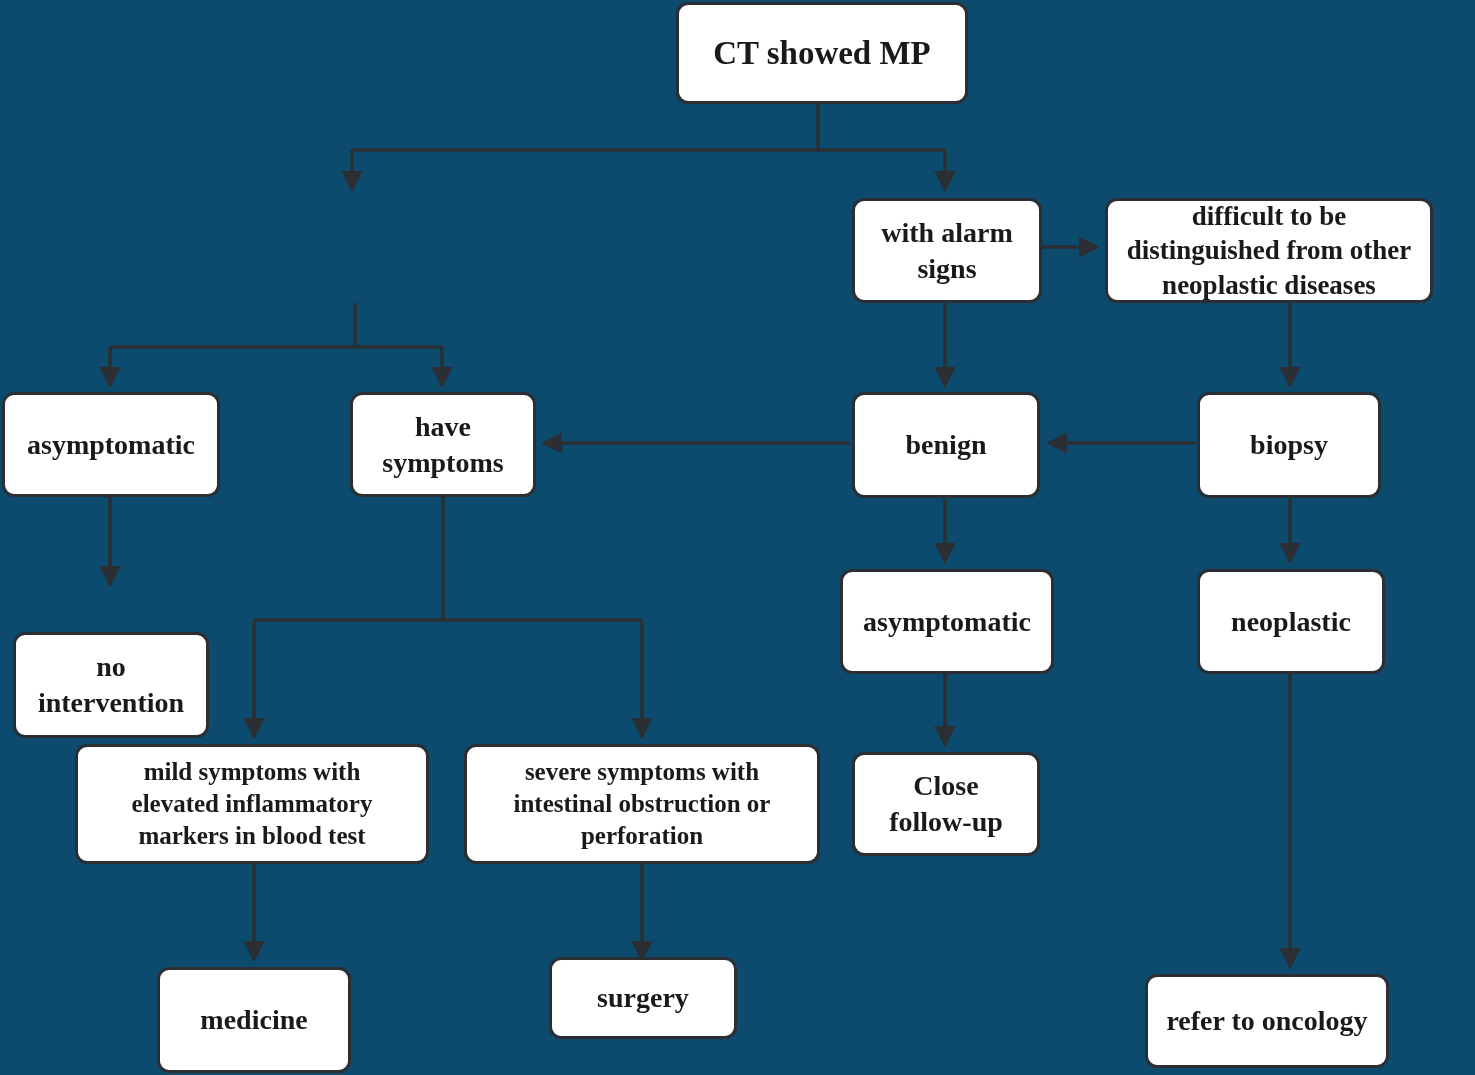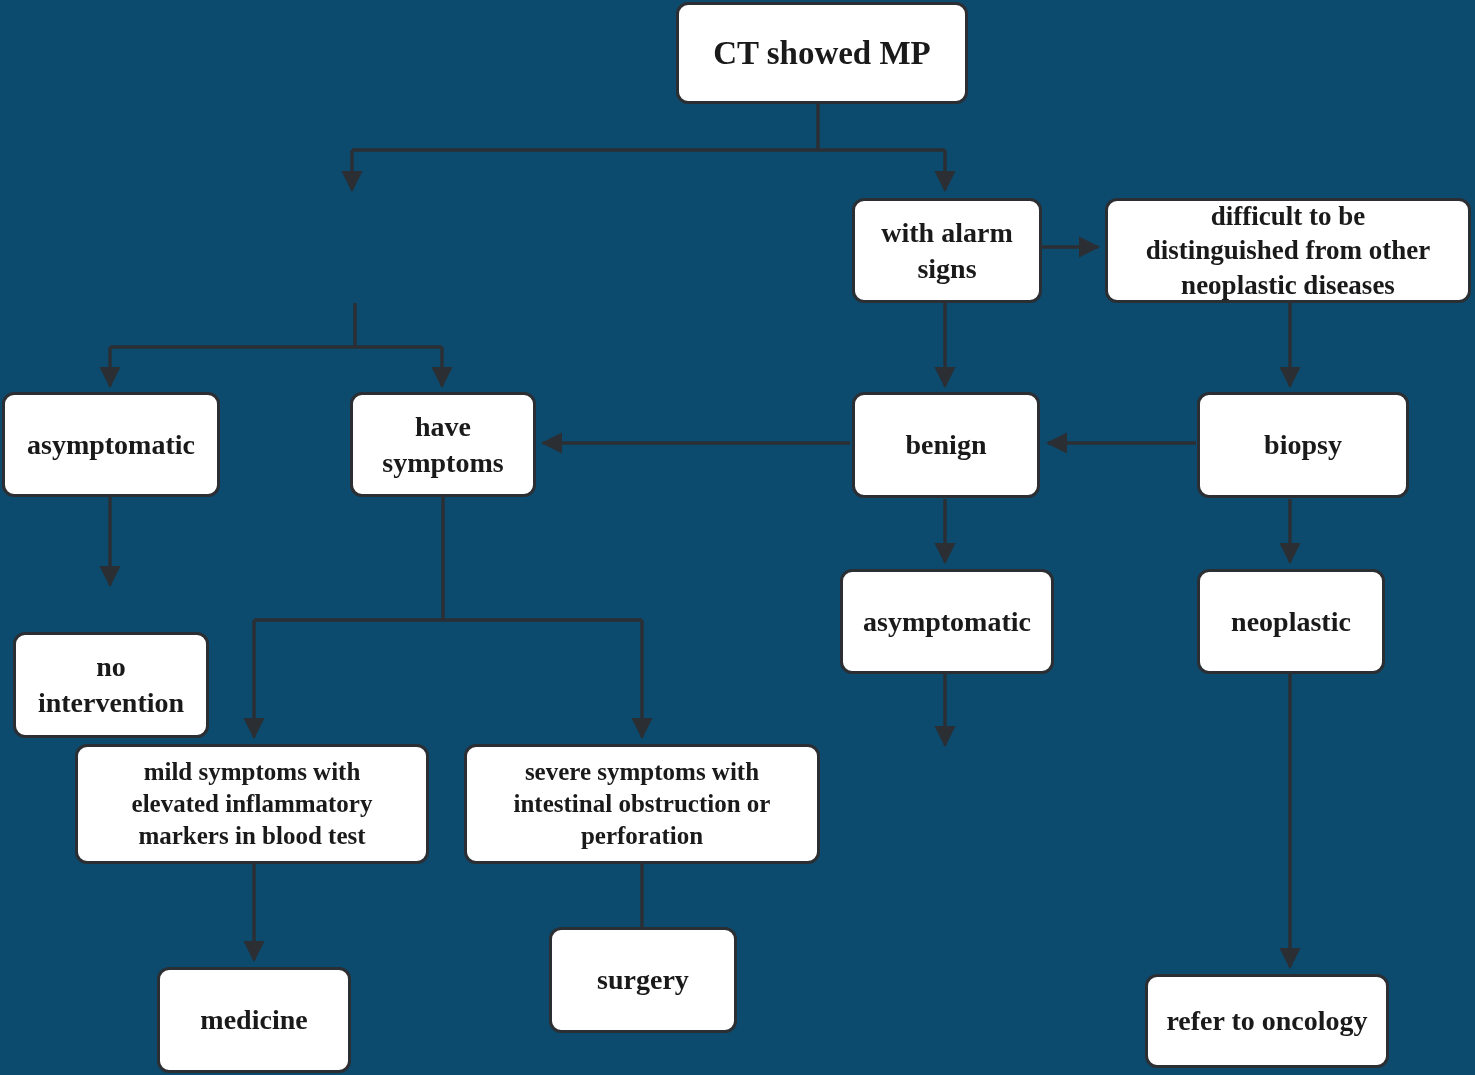--- a/index.html
+++ b/index.html
@@ -105,37 +105,37 @@
 
   <div class="node fs-root" style="left:676px; top:2px; width:292px; height:102px;">
     <span>CT showed MP</span>
   </div>
 
 
   <div class="node fs-big" style="left:852px; top:198px; width:190px; height:105px;">
     <span>with alarm<br>signs</span>
   </div>
 
-  <div class="node fs-mid" style="left:1105px; top:198px; width:366px; height:105px;">
+  <div class="node fs-mid" style="left:1105px; top:198px; width:328px; height:105px;">
     <span>difficult to be<br>distinguished from other<br>neoplastic diseases</span>
   </div>
 
   <div class="node fs-big" style="left:2px; top:392px; width:218px; height:105px;">
     <span>asymptomatic</span>
   </div>
 
   <div class="node fs-big" style="left:350px; top:392px; width:186px; height:105px;">
     <span>have<br>symptoms</span>
   </div>
 
   <div class="node fs-big" style="left:852px; top:392px; width:188px; height:106px;">
     <span>benign</span>
   </div>
 
-  <div class="node fs-big" style="left:1197px; top:392px; width:212px; height:106px;">
+  <div class="node fs-big" style="left:1197px; top:392px; width:184px; height:106px;">
     <span>biopsy</span>
   </div>
 
   <div class="node fs-big" style="left:13px; top:592px; width:196px; height:106px;margin-top:40px;">
     <span>no<br>intervention</span>
   </div>
 
   <div class="node fs-big" style="left:840px; top:569px; width:214px; height:105px;">
     <span>asymptomatic</span>
   </div>
@@ -145,26 +145,29 @@
   </div>
 
   <div class="node fs-sm" style="left:75px; top:744px; width:354px; height:120px;">
     <span>mild symptoms with<br>elevated inflammatory<br>markers in blood test</span>
   </div>
 
   <div class="node fs-sm" style="left:464px; top:744px; width:356px; height:120px;">
     <span>severe symptoms with<br>intestinal obstruction or<br>perforation</span>
   </div>
 
+  <div class="node fs-big" style="left:852px; top:752px; width:188px; height:104px;">
+    <span>Close<br>follow-up</span>
+  </div>
 
   <div class="node fs-big" style="left:157px; top:967px; width:194px; height:106px;">
     <span>medicine</span>
   </div>
 
-  <div class="node fs-big" style="left:549px; top:927px; width:188px; height:106px;">
+  <div class="node fs-big" style="left:549px; top:957px; width:188px; height:82px;">
     <span>surgery</span>
   </div>
 
   <div class="node fs-big" style="left:1145px; top:974px; width:244px; height:94px;">
     <span>refer to oncology</span>
   </div>
 
 </div>
 
 </body></html>

